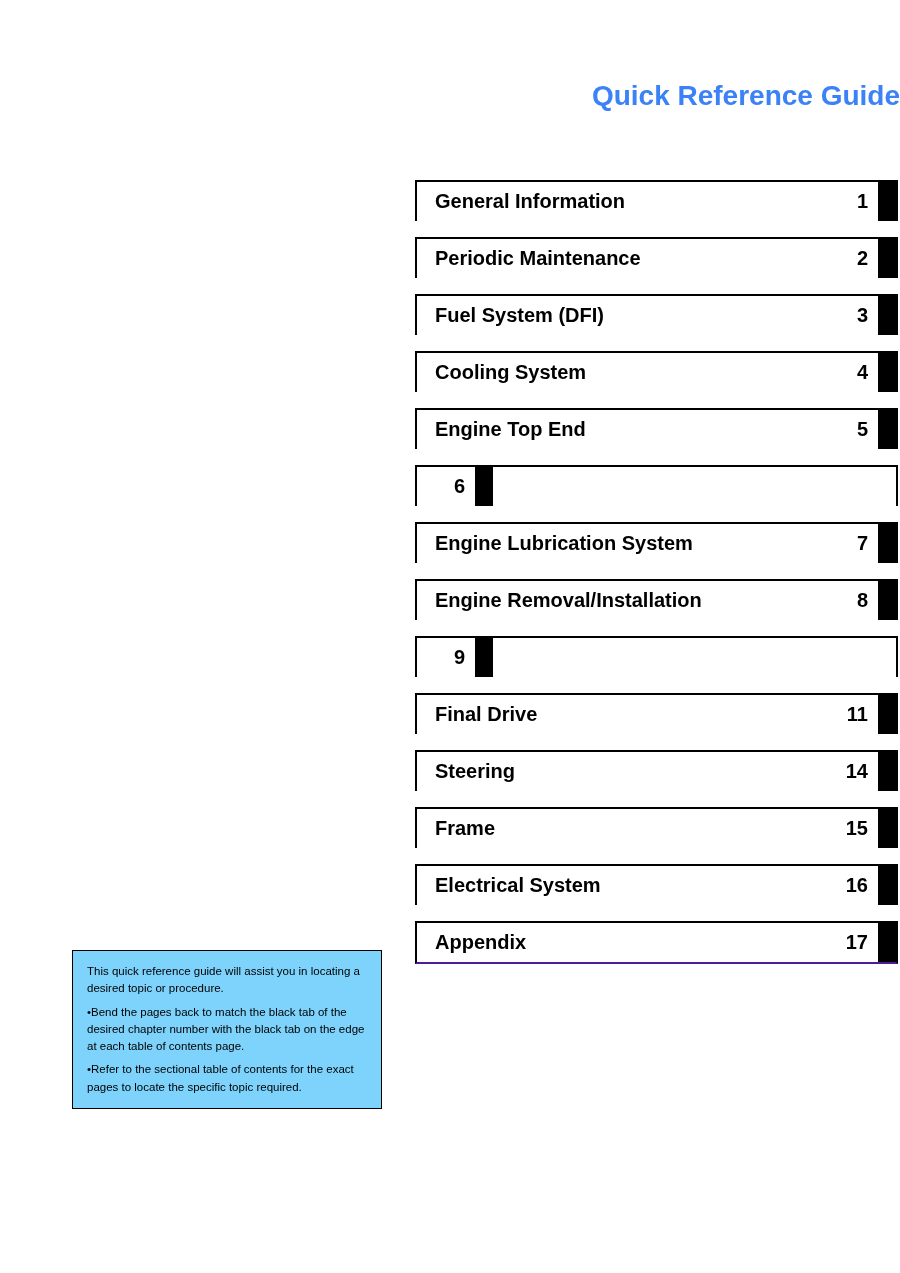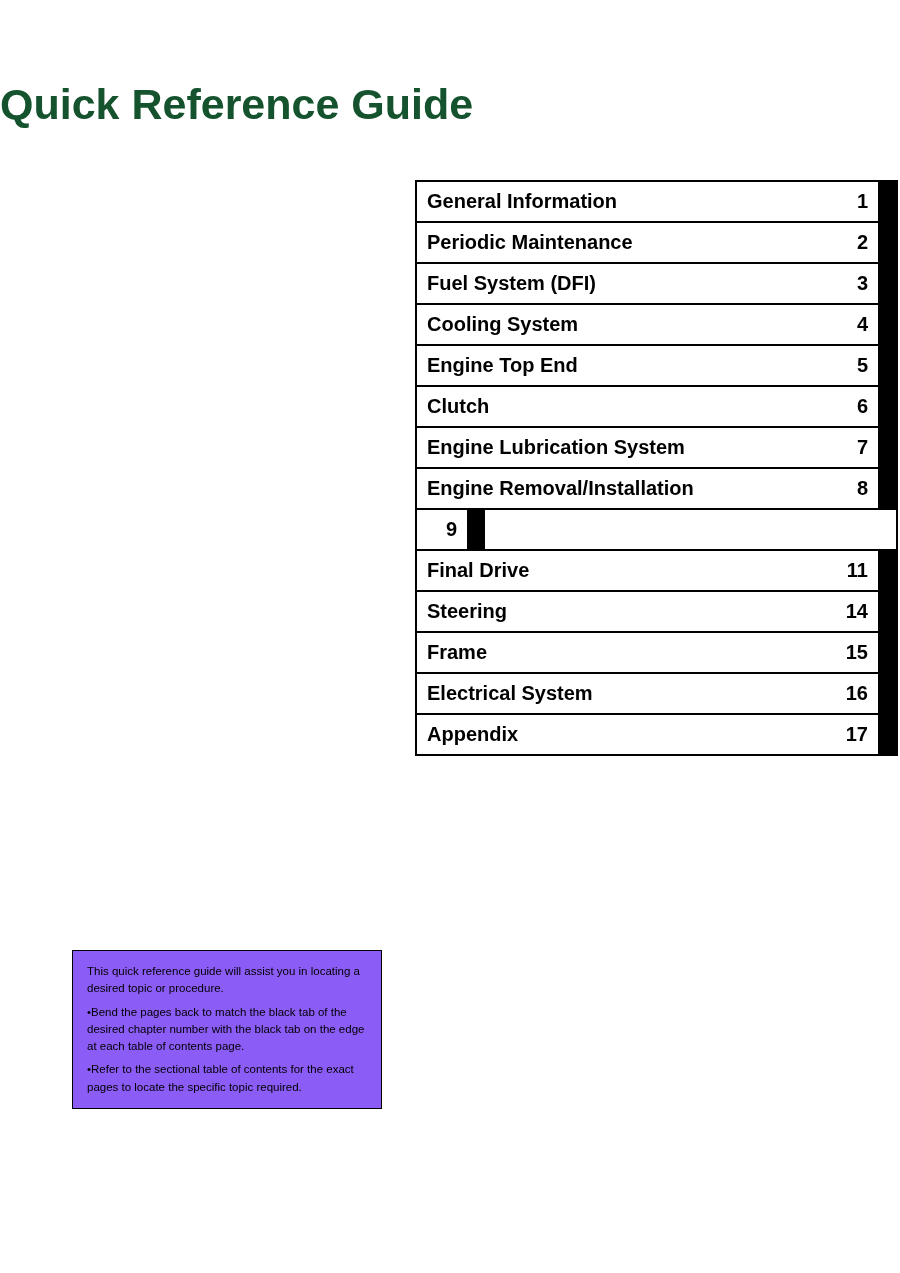--- a/index.html
+++ b/index.html
@@ -10,46 +10,47 @@
 
     body {
       width: 900px;
       min-height: 1273px;
       background: #ffffff;
       font-family: Arial, sans-serif;
       position: relative;
     }
 
     .page-title {
-      text-align: left;
-      font-size: 43px;
+      text-align: right;
+      font-size: 28px;
       font-weight: bold;
       padding-top: 80px;
       padding-bottom: 60px;
-      color: #14532d;
+      color: #3b82f6;
     }
 
     .toc-container {
       position: absolute;
       left: 415px;
       top: 180px;
       width: 483px;
     }
 
     .toc-item {
       display: flex;
       align-items: stretch;
       border: 2px solid #000000;
-      margin-bottom: 0px;
+      margin-bottom: 16px;
       border-bottom: none;
       min-height: 41px;
+      padding-left: 8px;
     }
 
     .toc-item:last-child {
-      border-bottom: 2px solid #000000;
+      border-bottom: 2px solid #4c1d95;
     }
 
     .toc-item + .toc-item {
       border-top: 2px solid #000000;
     }
 
     .toc-label {
       flex: 1;
       font-size: 20px;
       font-weight: bold;
@@ -82,21 +83,21 @@
     .note-box {
       position: absolute;
       left: 72px;
       top: 950px;
       width: 310px;
       border: 1.5px solid #000000;
       padding: 12px 14px;
       font-size: 11.5px;
       color: #000000;
       line-height: 1.5;
-      background: #8b5cf6;
+      background: #7dd3fc;
     }
 
     .note-box p {
       margin-bottom: 6px;
     }
 
     .note-box p:last-child {
       margin-bottom: 0;
     }
   </style>
@@ -125,21 +126,20 @@
       <span class="toc-label">Cooling System</span>
       <span class="toc-number">4</span>
       <div class="toc-tab"></div>
     </div>
     <div class="toc-item">
       <span class="toc-label">Engine Top End</span>
       <span class="toc-number">5</span>
       <div class="toc-tab"></div>
     </div>
     <div class="toc-item">
-      <span class="toc-label">Clutch</span>
       <span class="toc-number">6</span>
       <div class="toc-tab"></div>
     </div>
     <div class="toc-item">
       <span class="toc-label">Engine Lubrication System</span>
       <span class="toc-number">7</span>
       <div class="toc-tab"></div>
     </div>
     <div class="toc-item">
       <span class="toc-label">Engine Removal/Installation</span>

